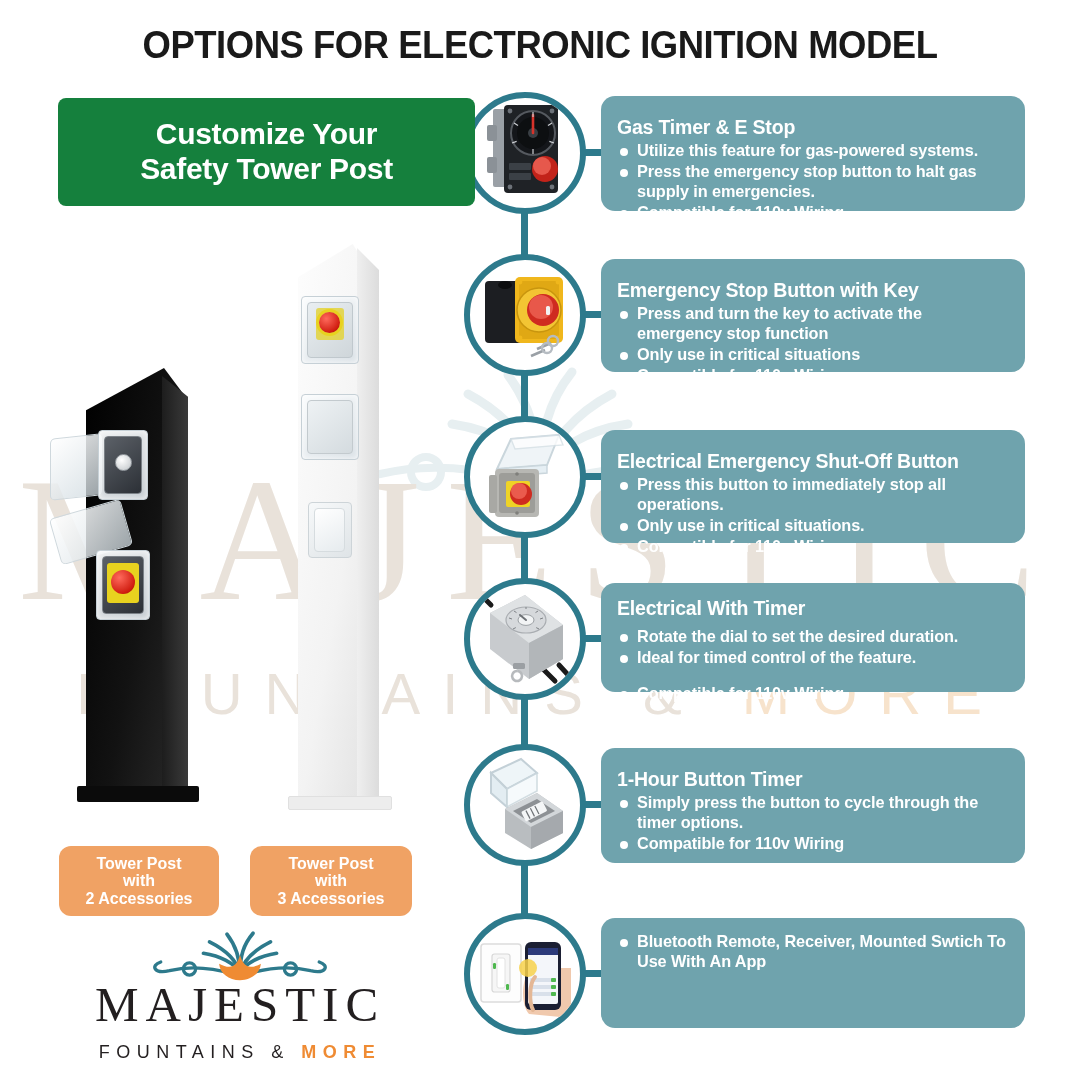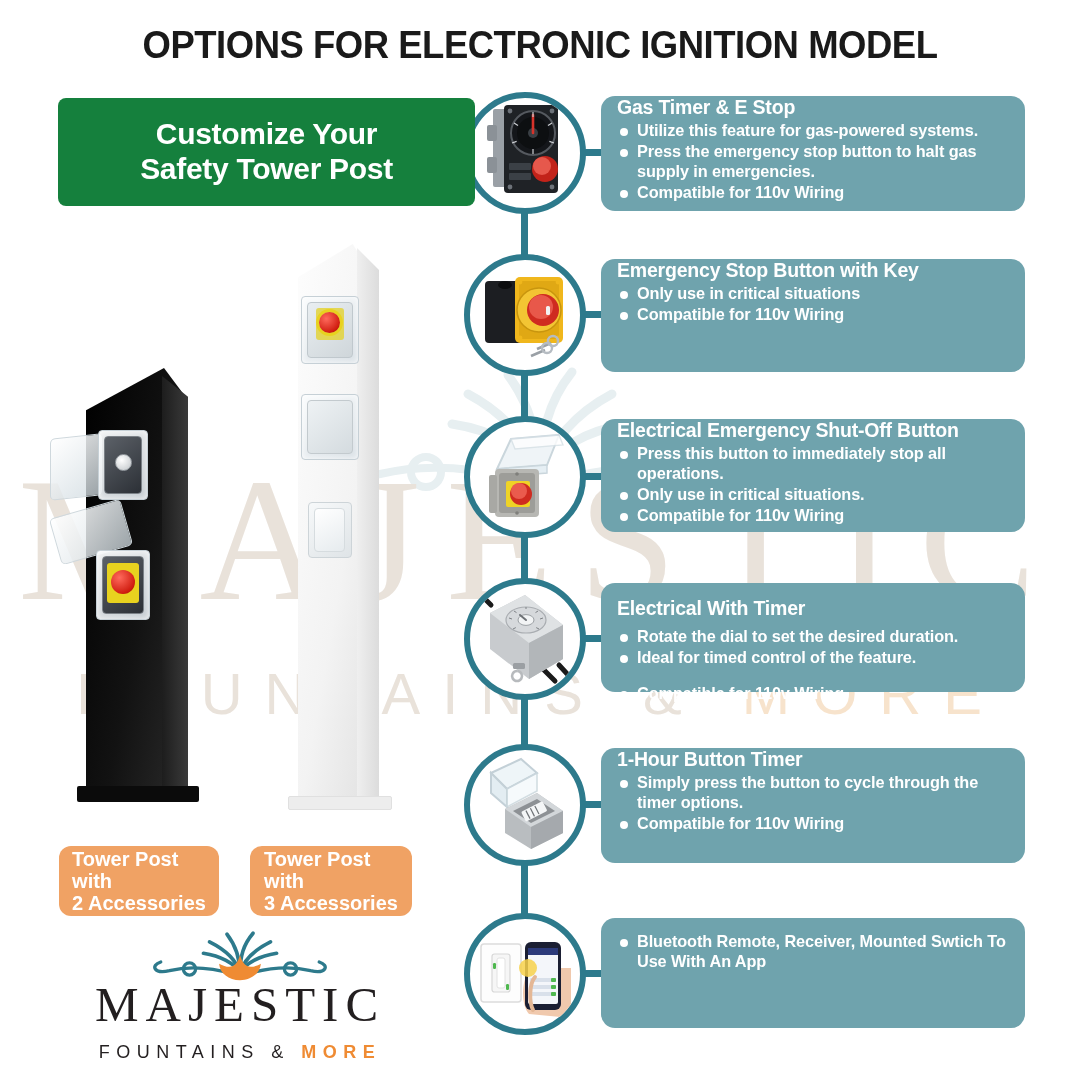--- a/index.html
+++ b/index.html
@@ -103,21 +103,21 @@
   }
 
   
   .card {
     position: absolute;
     left: 601px;
     width: 424px;
     background: #6fa3ad;
     border-radius: 14px;
     z-index: 3;
-    padding: 0 16px 12px 16px;
+    padding: 20px 16px 12px 16px;
     color: #ffffff;
   }
   .card-title {
     font-size: 19.5px;
     font-weight: bold;
     letter-spacing: -0.2px;
     margin-bottom: 3px;
     line-height: 1.15;
   }
   .card ul { list-style: none; }
@@ -143,23 +143,23 @@
   .tag {
     position: absolute;
     background: #f0a264;
     border-radius: 12px;
     display: flex; align-items: center; justify-content: center;
     z-index: 5;
   }
   .tag-text {
     color: #ffffff;
     font-weight: bold;
-    font-size: 20px;
+    font-size: 16px;
     line-height: 1.1;
-    text-align: left;
+    text-align: center;
   }
   #tag-2 { left: 59px;  top: 846px; width: 160px; height: 70px; }
   #tag-3 { left: 250px; top: 846px; width: 162px; height: 70px; }
 
   
   .logo {
     position: absolute;
     left: 40px; top: 928px;
     width: 400px; height: 135px;
     z-index: 5;
@@ -456,26 +456,27 @@
   <ul>
     <li>Utilize this feature for gas-powered systems.</li>
     <li>Press the emergency stop button to halt gas supply in emergencies.</li>
     <li>Compatible for 110v Wiring</li>
   </ul>
 </div>
 
 <div class="card" id="card-1" style="top:259px;height:113px">
   <div class="card-title">Emergency Stop Button with Key</div>
   <ul>
+    <li>Press and turn the key to activate the emergency stop function</li>
     <li>Only use in critical situations</li>
     <li>Compatible for 110v Wiring</li>
   </ul>
 </div>
 
-<div class="card" id="card-2" style="top:419px;height:113px">
+<div class="card" id="card-2" style="top:430px;height:113px">
   <div class="card-title">Electrical Emergency Shut-Off Button</div>
   <ul>
     <li>Press this button to immediately stop all operations.</li>
     <li>Only use in critical situations.</li>
     <li>Compatible for 110v Wiring</li>
   </ul>
 </div>
 
 <div class="card" id="card-3" style="top:583px;height:109px;padding-top:14px">
   <div class="card-title" style="margin-bottom:8px">Electrical With Timer</div>

